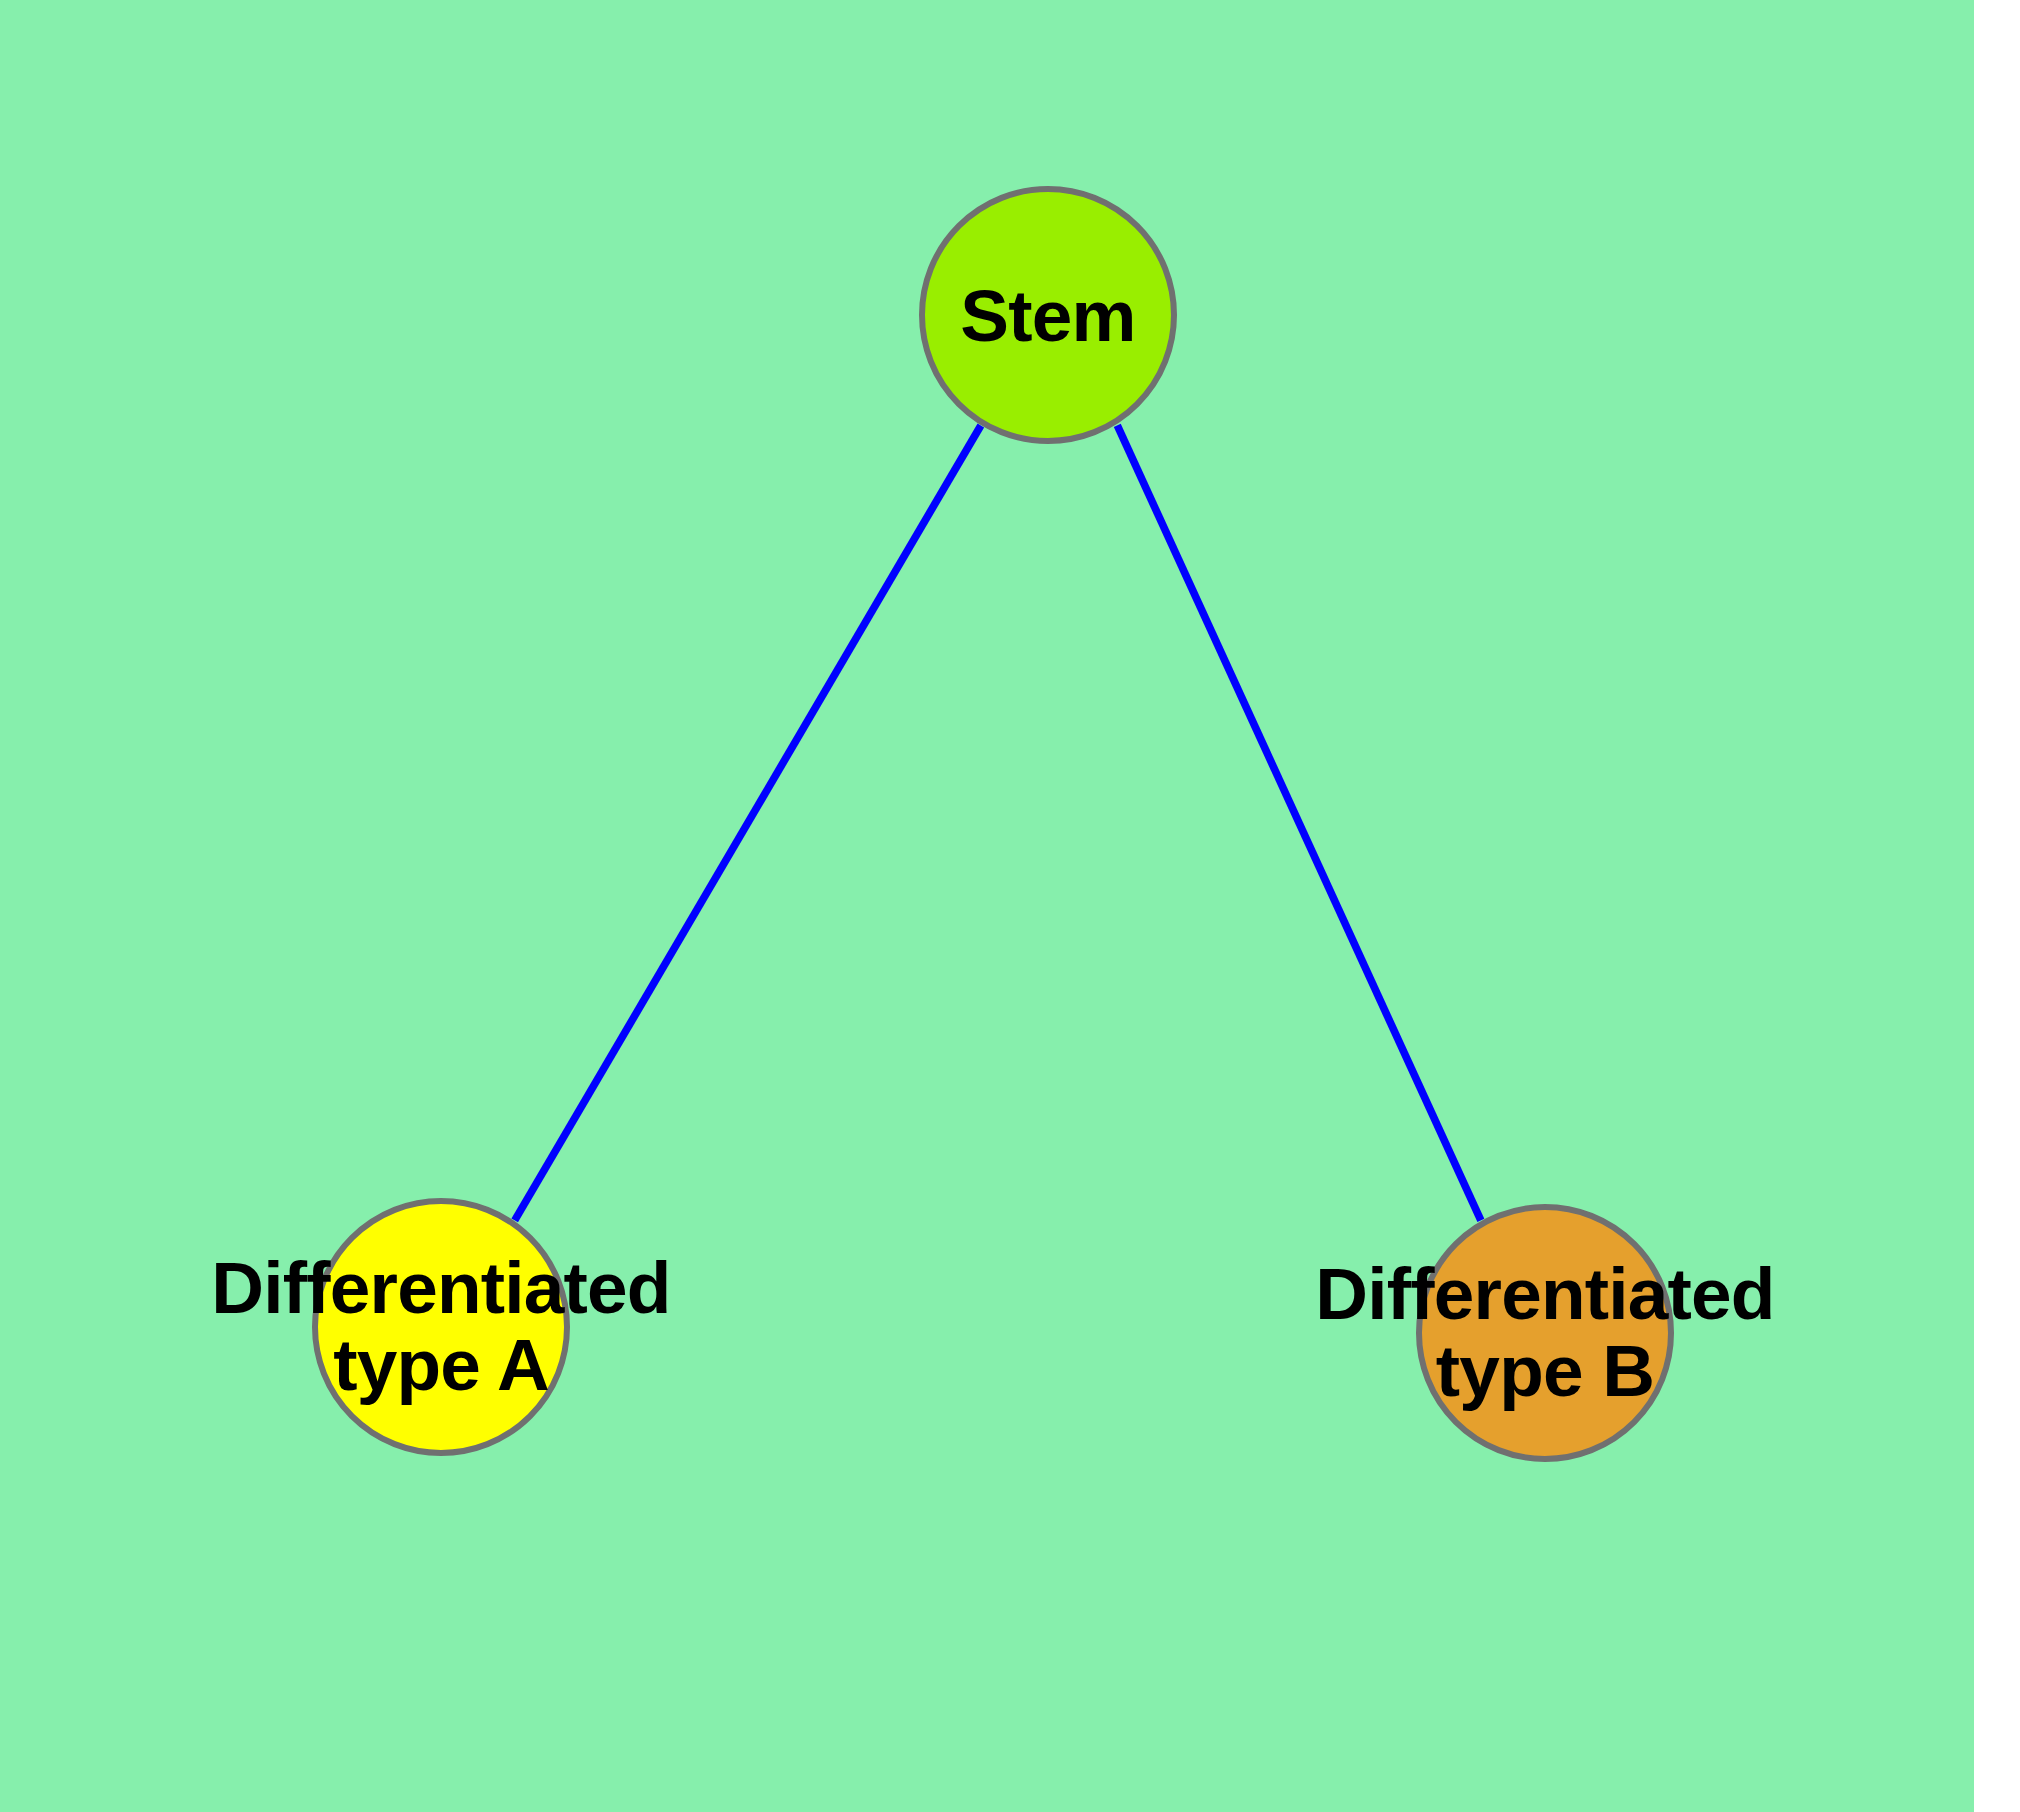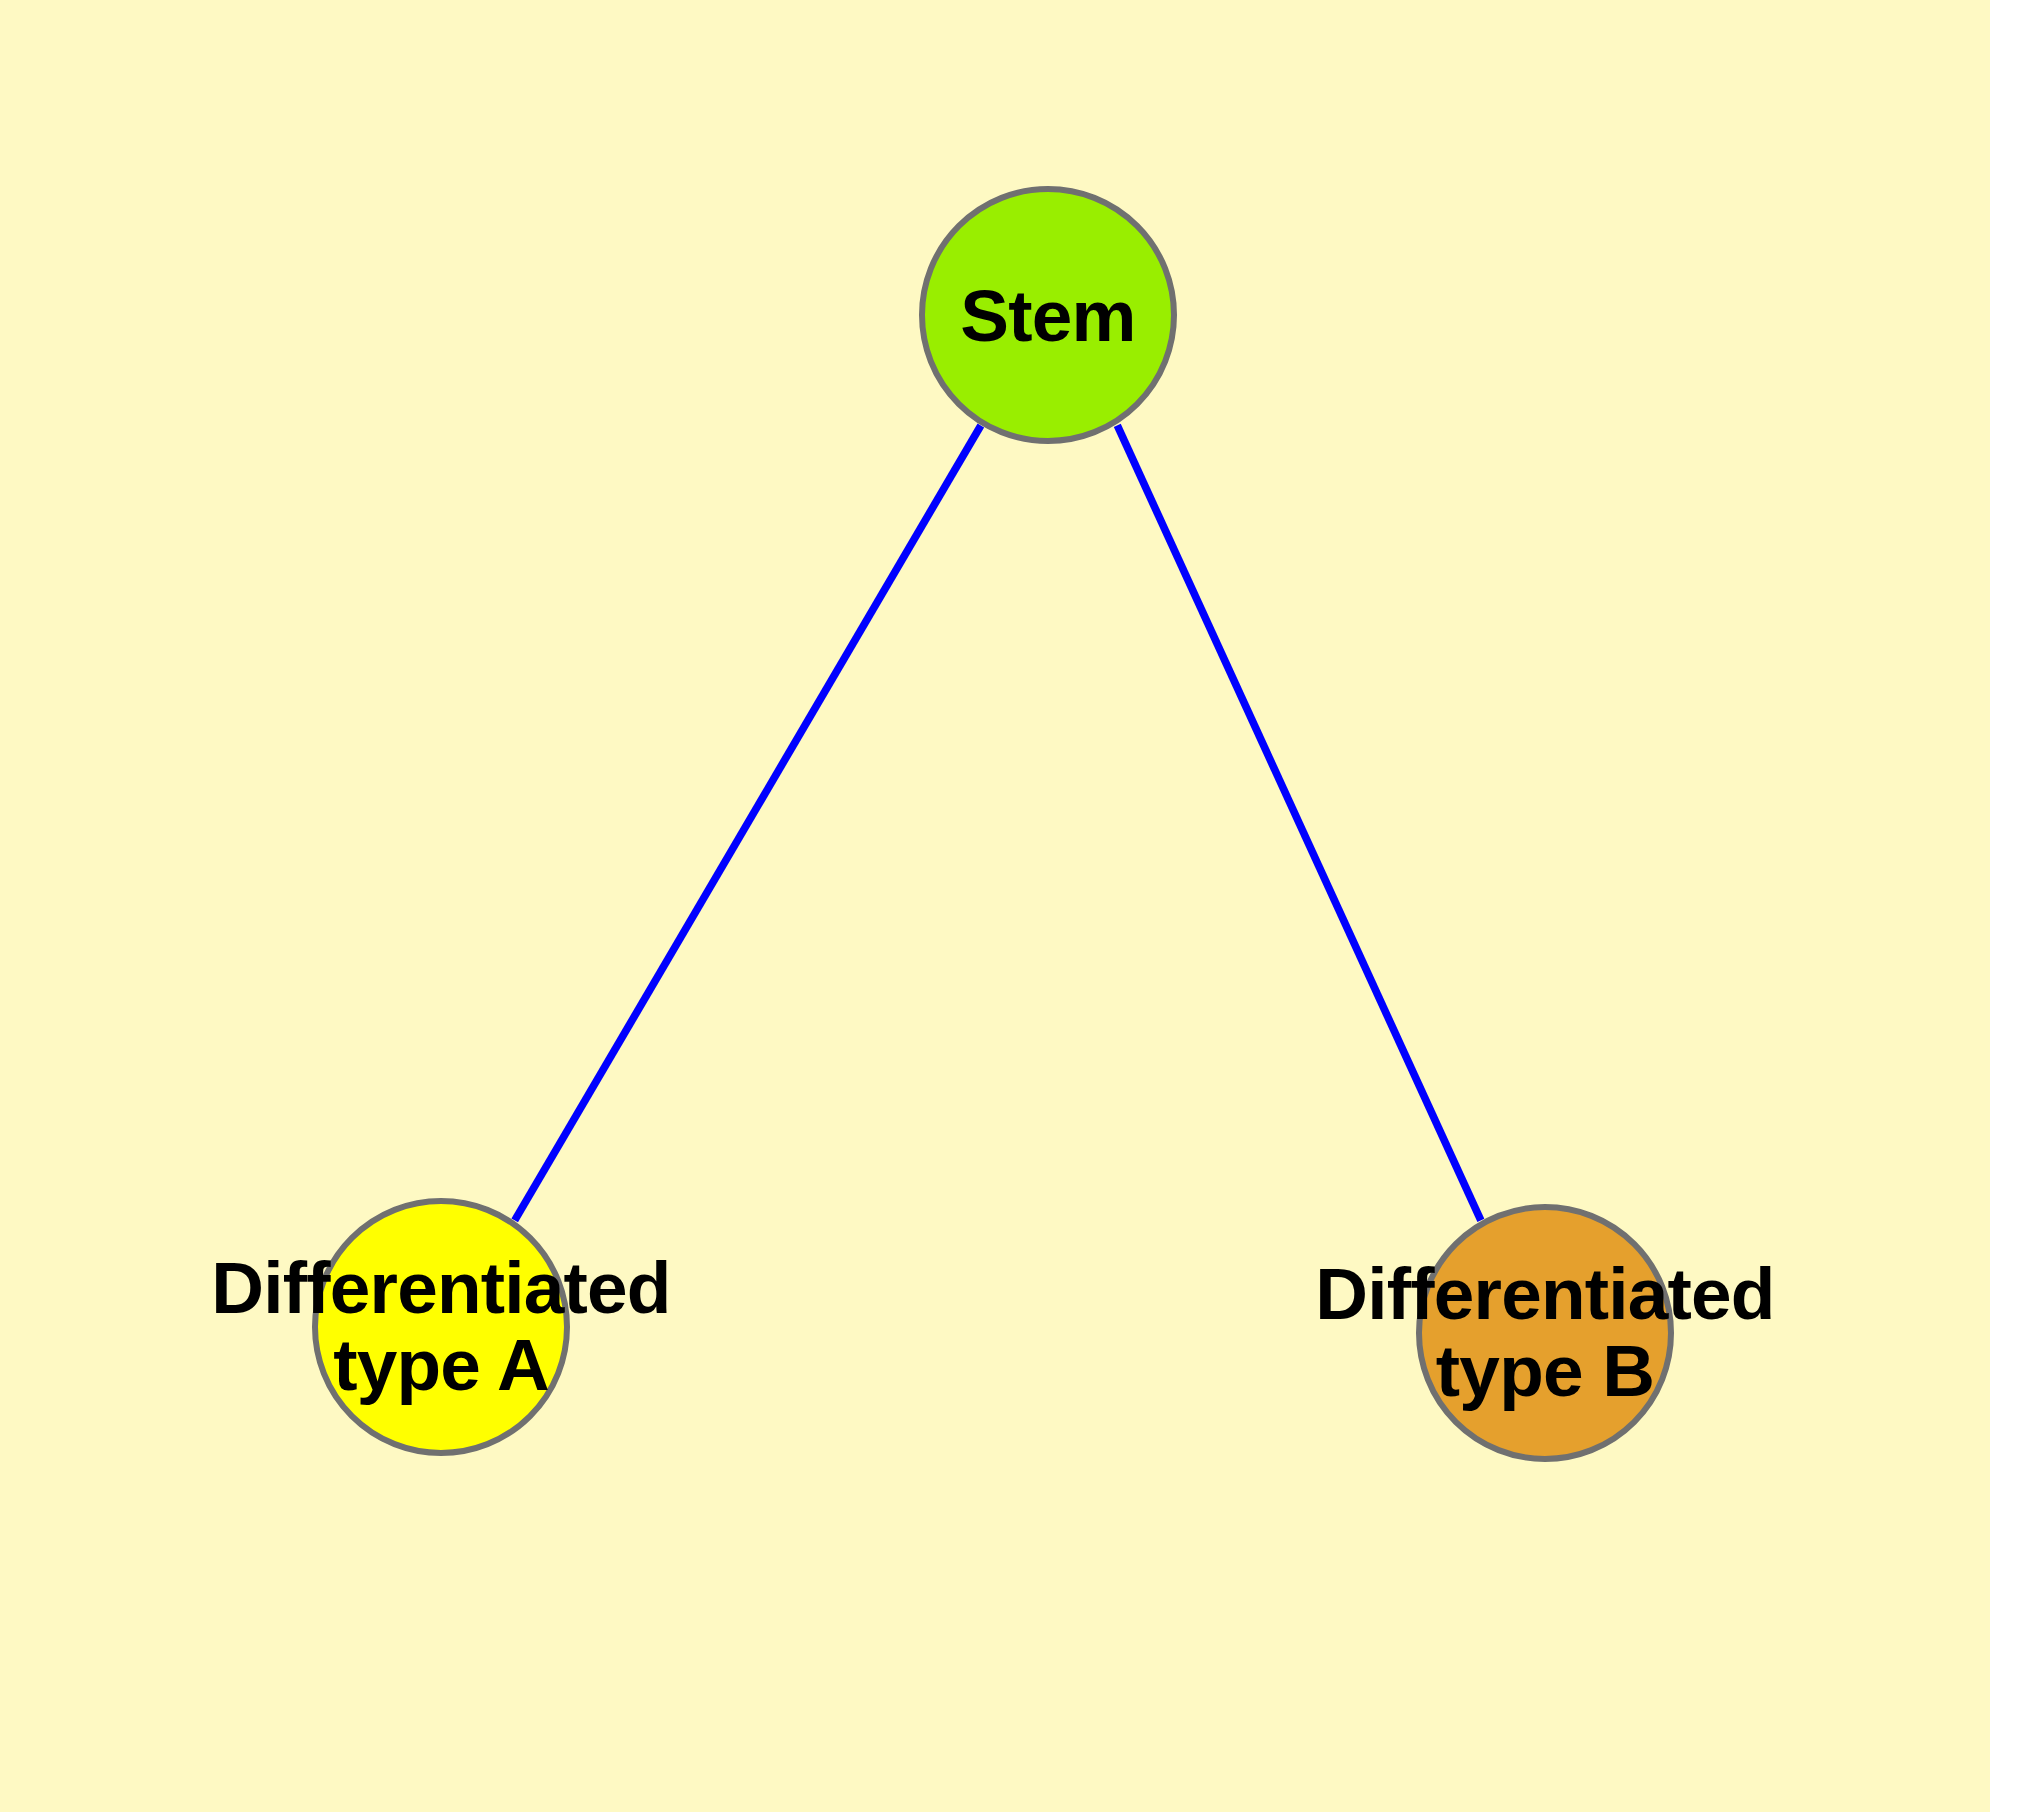--- a/index.html
+++ b/index.html
@@ -41,21 +41,21 @@
     font-size: 73px;
     line-height: 1.06;
     white-space: pre;
     letter-spacing: -0.8px;
     pointer-events: none;
   }
 </style>
 </head>
 <body>
 
-<div id="graph-canvas" style="width: 1974px; height: 1812px; background: #fef9c3; padding-left: 16px;">
+<div id="graph-canvas" style="width: 1974px; height: 1812px; background: #86efac;">
 
   <svg id="edge-layer" viewBox="0 0 2384 2138">
     <line class="graph-edge" id="edge-0" stroke="#0000ff" stroke-width="9" stroke-linecap="butt" x1="1157" y1="502" x2="607" y2="1440"></line>
     <line class="graph-edge" id="edge-1" stroke="#0000ff" stroke-width="9" stroke-linecap="butt" x1="1318" y1="502" x2="1747" y2="1440"></line>
   </svg>
 
   <div class="graph-node" id="node-0" style="left: 919px; top: 186px; width: 258px; height: 258px; background: rgb(153, 238, 0); border-color: rgb(112, 112, 112); border-width: 6px;"></div>
   <div class="graph-node" id="node-1" style="left: 312px; top: 1198px; width: 258px; height: 258px; background: rgb(255, 255, 0); border-color: rgb(112, 112, 112); border-width: 6px;"></div>
   <div class="graph-node" id="node-2" style="left: 1416px; top: 1204px; width: 258px; height: 258px; background: rgb(229, 160, 45); border-color: rgb(112, 112, 112); border-width: 6px;"></div>
 

